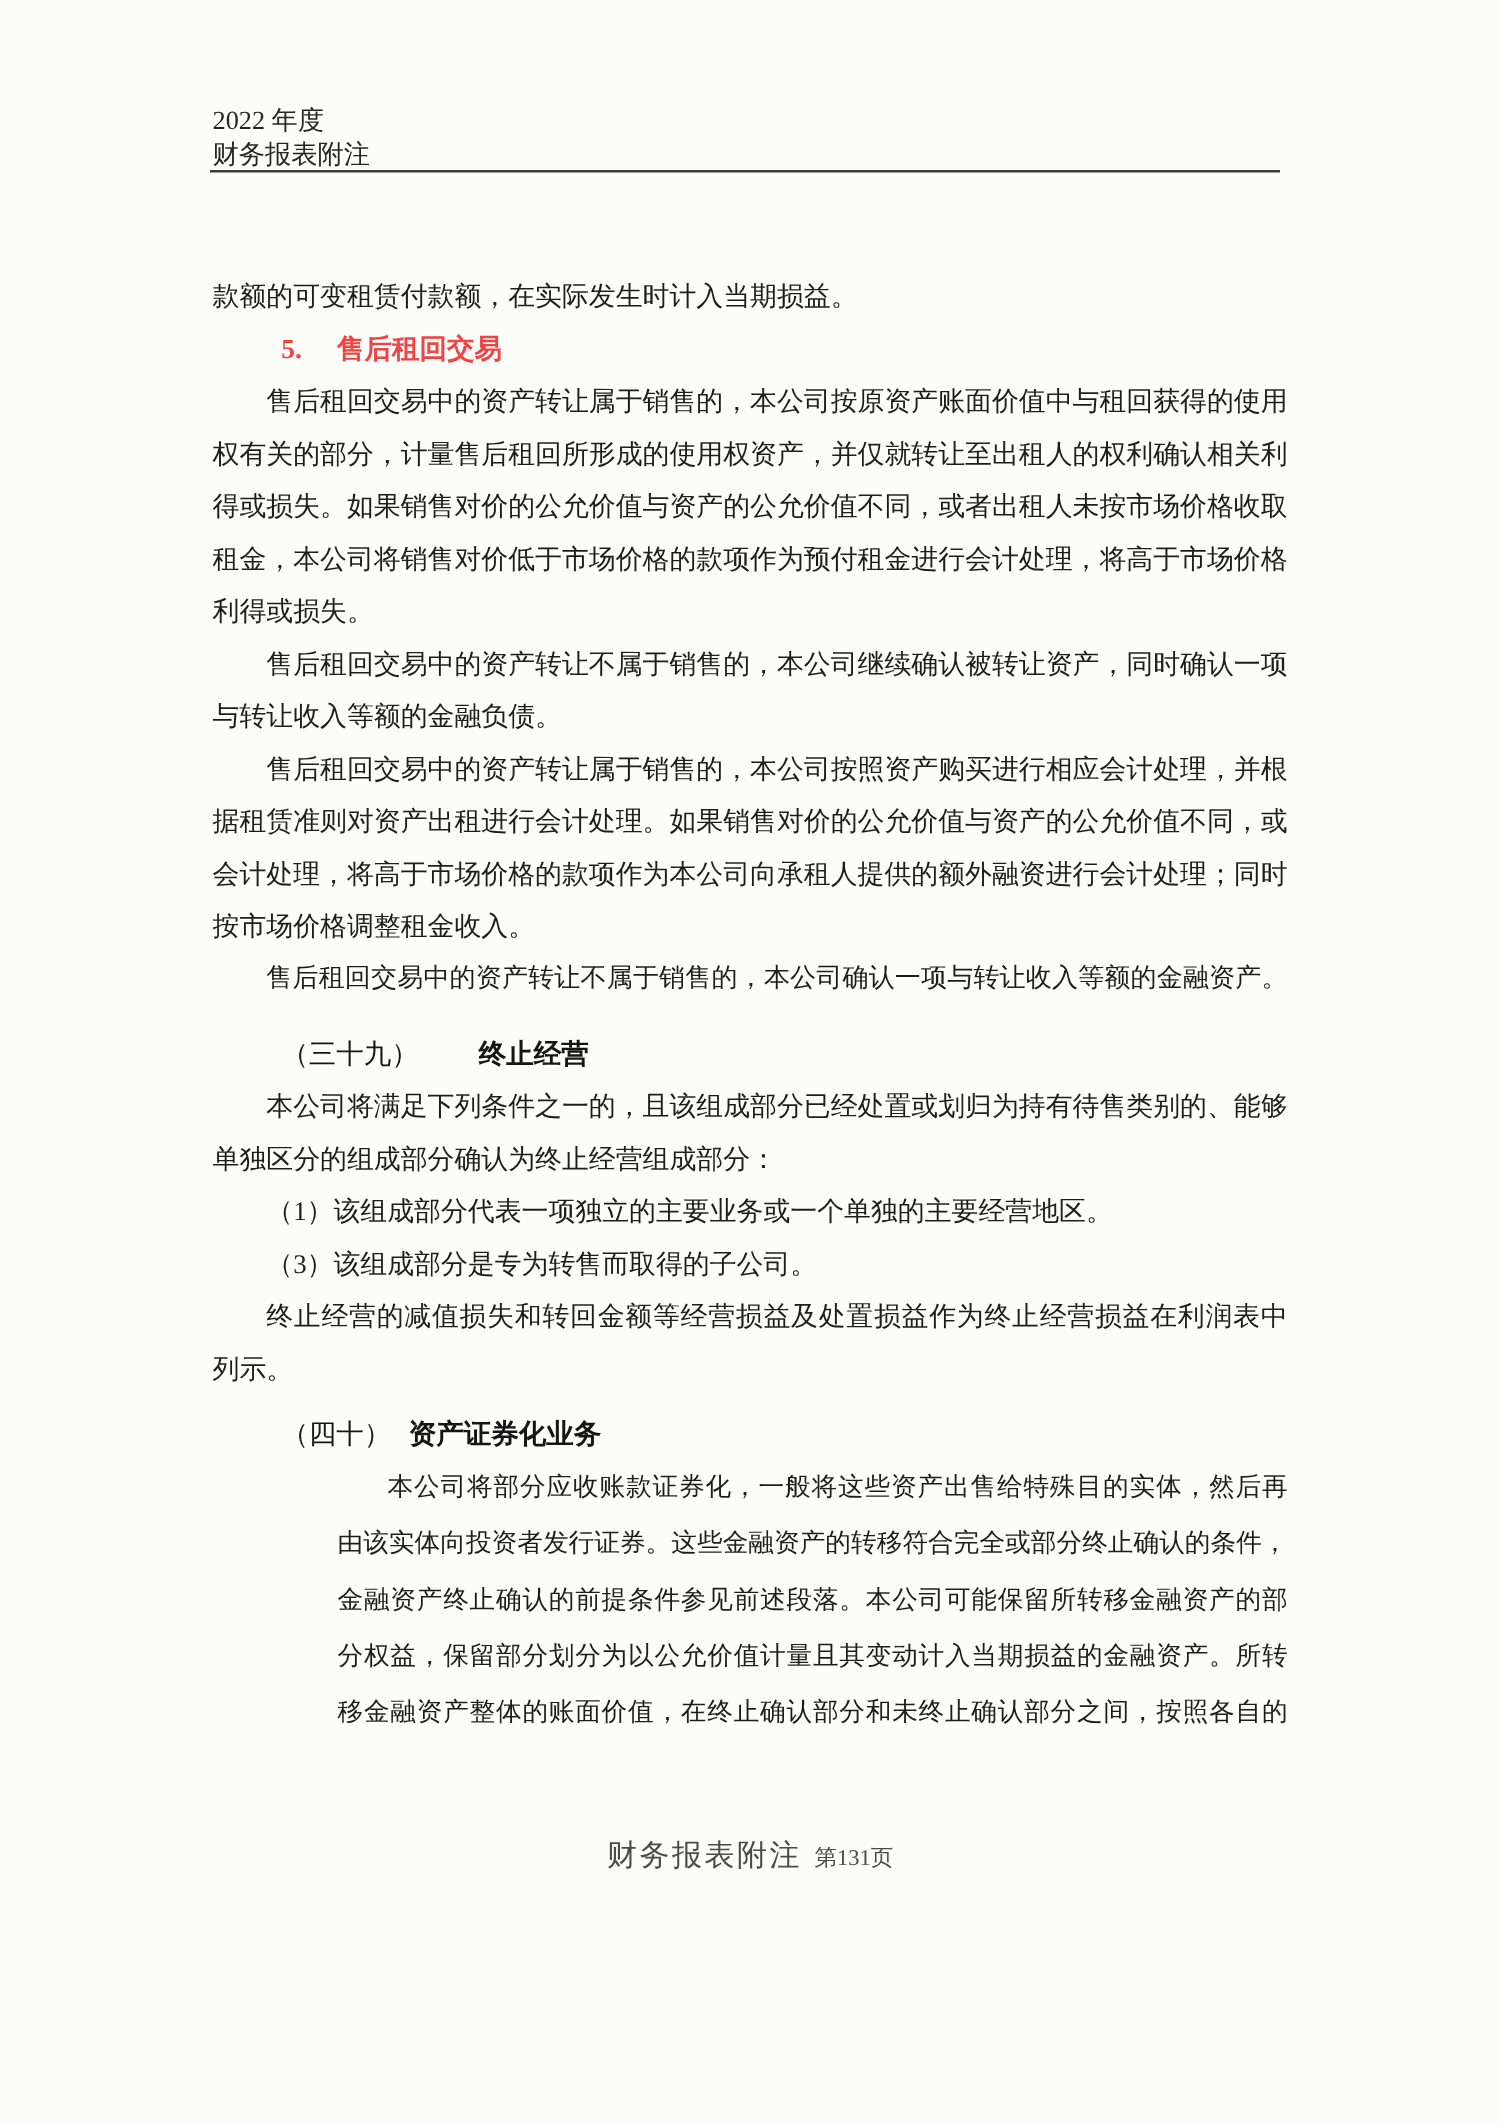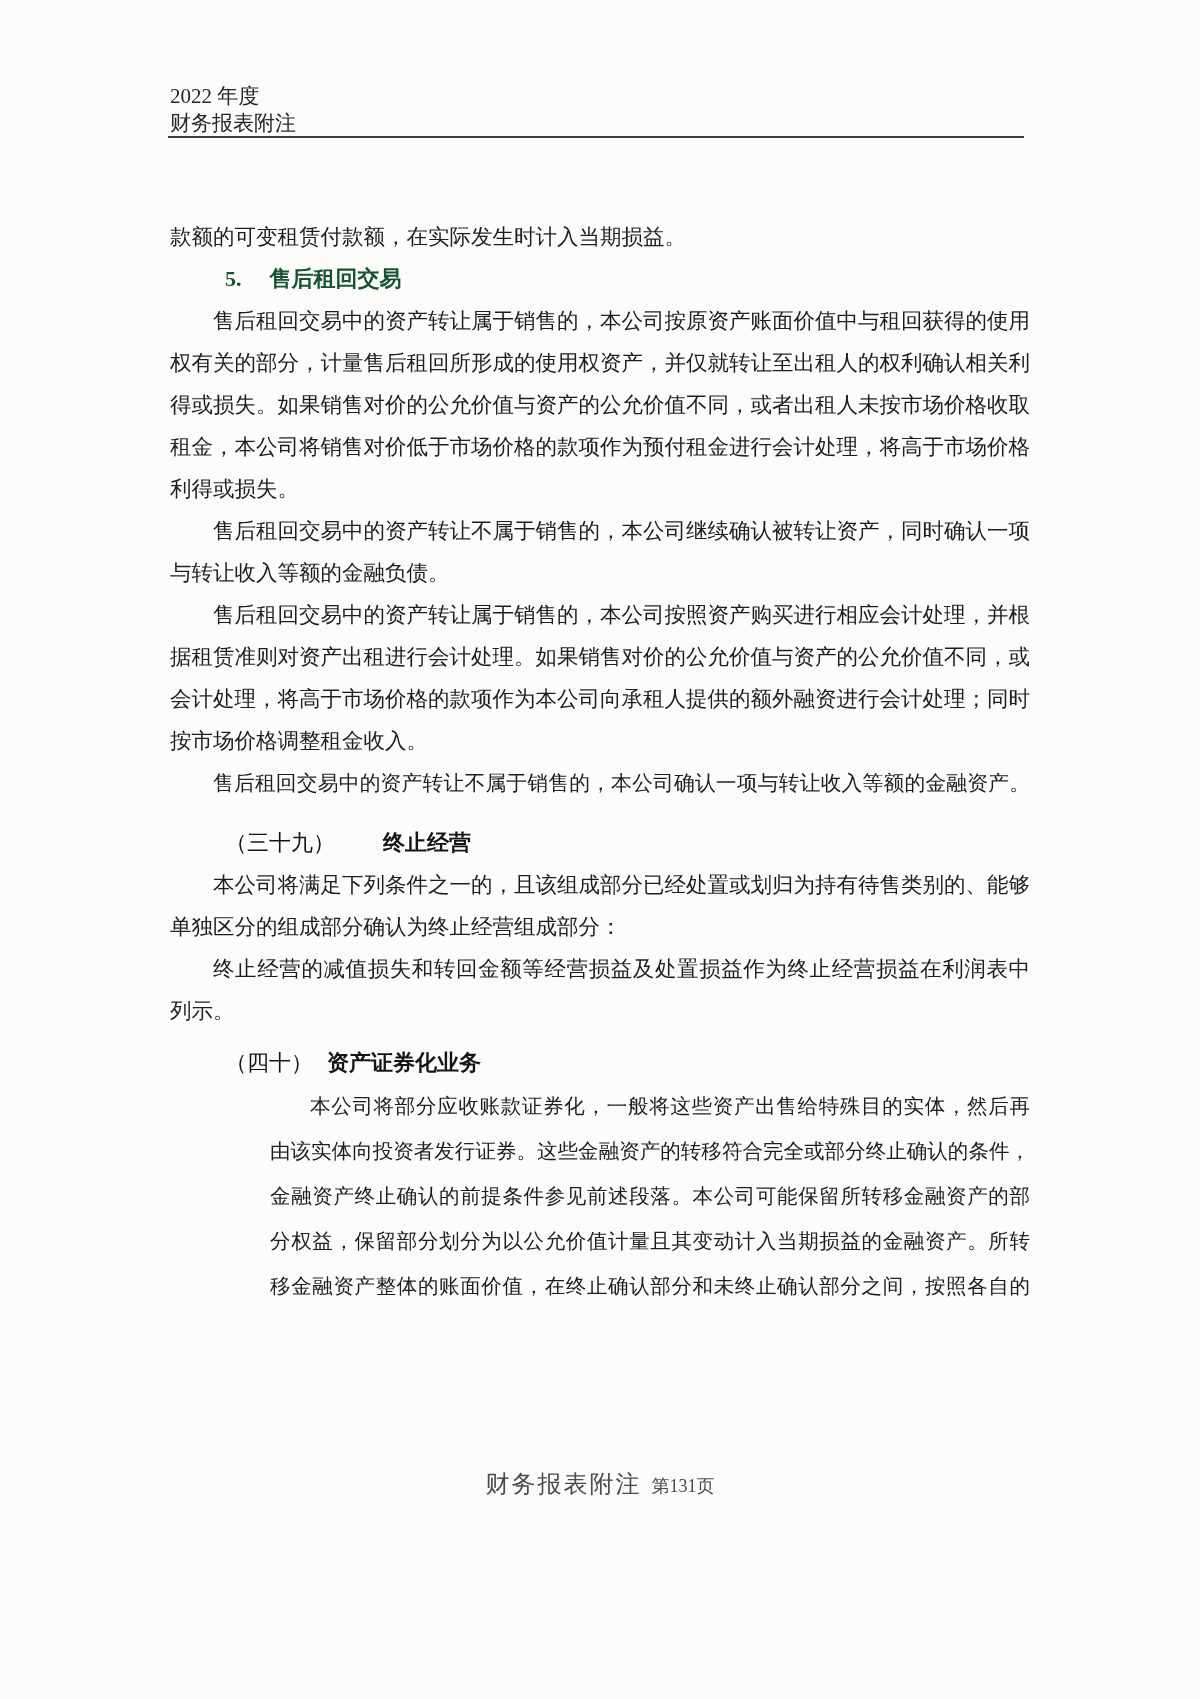--- a/index.html
+++ b/index.html
@@ -41,21 +41,21 @@
   .doc-body .line { line-height: 42px; }
   .doc-body .fill { text-align: justify; text-align-last: justify; }
   .doc-body .indent { text-indent: 43px; }
   .doc-body .fit { font-size: 20.8px; }
 
   .heading-sub {
     line-height: 42px;
     padding-left: 55px;
     font-weight: bold;
     font-size: 22px;
-    color: #14532d;
+    color: #ef4444;
   }
   .heading-sub .h-number { margin-right: 28px; }
 
   .heading-section {
     line-height: 42px;
     padding-left: 55px;
     font-size: 22px;
     color: #151515;
   }
   .heading-section.gap-top-wide   { margin-top: 18px; }
@@ -119,20 +119,26 @@
       </div>
       <div class="paragraph">
         <div class="line fill indent fit">售后租回交易中的资产转让不属于销售的，本公司确认一项与转让收入等额的金融资产。</div>
       </div>
       <div class="heading-section gap-wide gap-top-wide"><span class="h-number">（三十九）</span><span class="h-title">终止经营</span></div>
       <div class="paragraph">
         <div class="line fill indent">本公司将满足下列条件之一的，且该组成部分已经处置或划归为持有待售类别的、能够</div>
         <div class="line">单独区分的组成部分确认为终止经营组成部分：</div>
       </div>
       <div class="paragraph">
+        <div class="line indent">（1）该组成部分代表一项独立的主要业务或一个单独的主要经营地区。</div>
+      </div>
+      <div class="paragraph">
+        <div class="line indent">（3）该组成部分是专为转售而取得的子公司。</div>
+      </div>
+      <div class="paragraph">
         <div class="line fill indent">终止经营的减值损失和转回金额等经营损益及处置损益作为终止经营损益在利润表中</div>
         <div class="line">列示。</div>
       </div>
       <div class="heading-section gap-narrow gap-top-narrow"><span class="h-number">（四十）</span><span class="h-title">资产证券化业务</span></div>
       <div class="paragraph-indented">
         <div class="line fill indent">本公司将部分应收账款证券化，一般将这些资产出售给特殊目的实体，然后再</div>
         <div class="line fill">由该实体向投资者发行证券。这些金融资产的转移符合完全或部分终止确认的条件，</div>
         <div class="line fill">金融资产终止确认的前提条件参见前述段落。本公司可能保留所转移金融资产的部</div>
         <div class="line fill">分权益，保留部分划分为以公允价值计量且其变动计入当期损益的金融资产。所转</div>
         <div class="line fill">移金融资产整体的账面价值，在终止确认部分和未终止确认部分之间，按照各自的</div>

